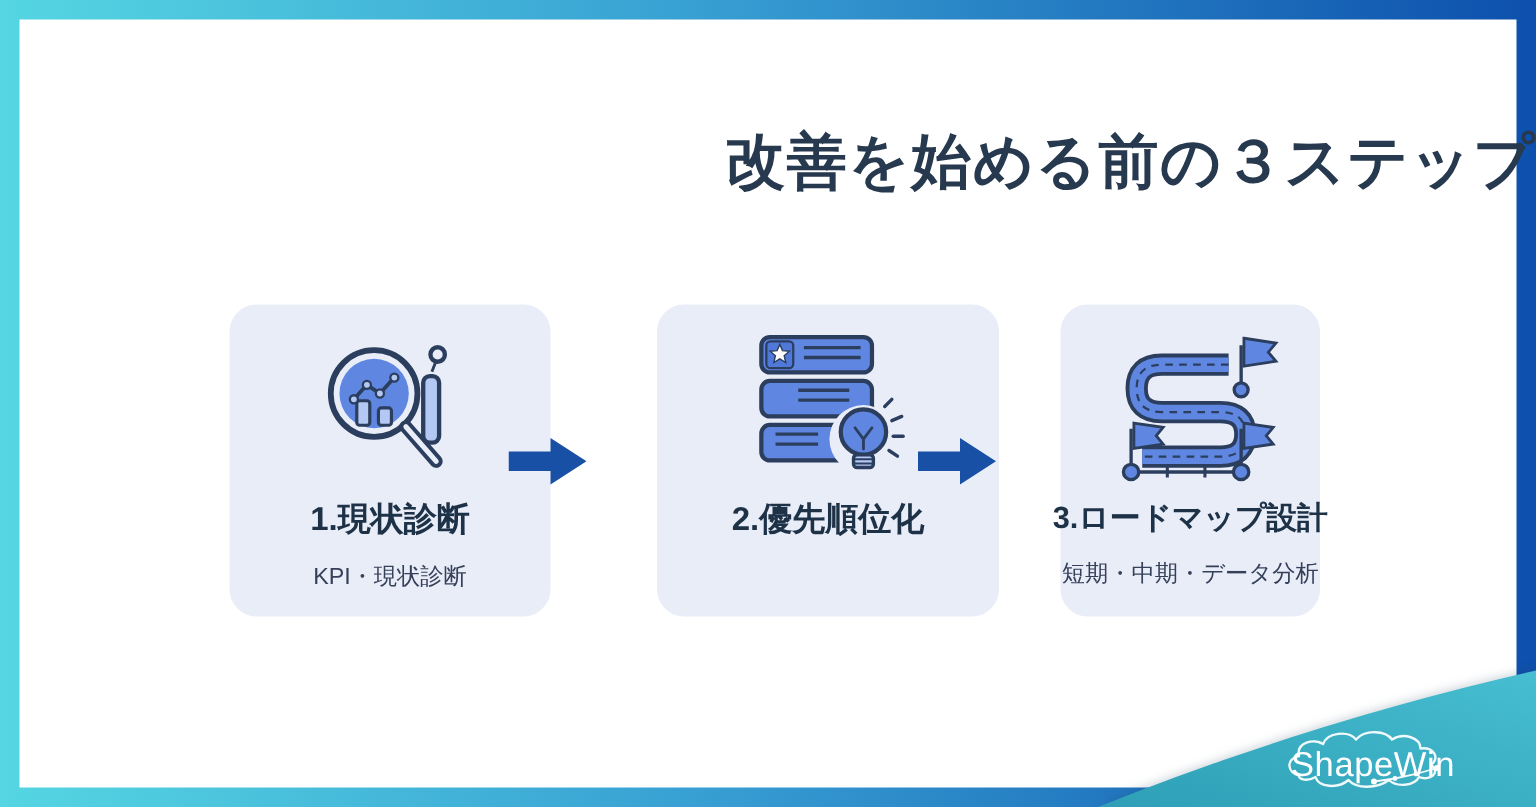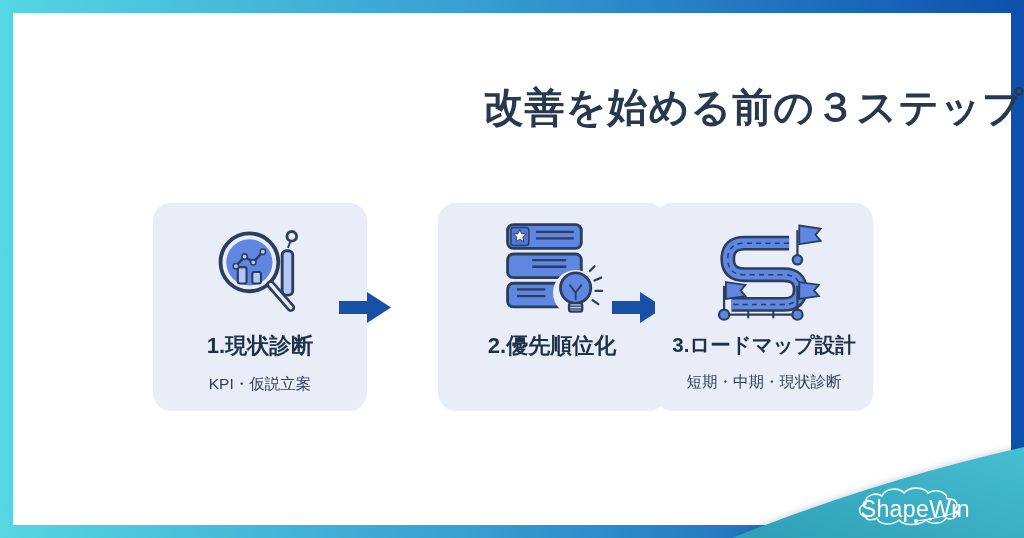--- a/index.html
+++ b/index.html
@@ -21,21 +21,21 @@
   }
   .card{
     position:absolute;top:203px;height:208px;
     background:#e9edf8;border-radius:18px;box-sizing:border-box;
     display:flex;flex-direction:column;align-items:center;
     padding-top:16px;
     margin-left:27px;
   }
   .card-1{left:126px;width:214px;}
   .card-2{left:411px;width:228px;}
-  .card-3{left:628px;width:218px;text-align:center;}
+  .card-3{left:680px;width:173px;text-align:center;}
   .card-icon{height:104px;display:flex;align-items:center;justify-content:center;}
   .card-title{
     margin-top:8px;font-size:22px;font-weight:700;color:#1d3147;white-space:nowrap;
   }
   .card-3 .card-title{font-size:20.5px;}
   .card-sub{
     margin-top:13px;font-size:15.5px;color:#35405a;white-space:nowrap;
   }
   .arrow{position:absolute;top:291px;width:52px;height:33px;}
   .arrow-1{left:339px;}
@@ -69,21 +69,21 @@
         <circle cx="54" cy="45" r="2.8" fill="#b3c8f3" stroke="#2c3e5e" stroke-width="1.6"></circle>
         <circle cx="64" cy="34" r="2.8" fill="#b3c8f3" stroke="#2c3e5e" stroke-width="1.6"></circle>
         <line x1="72" y1="68" x2="93" y2="92" stroke="#2c3e5e" stroke-width="9" stroke-linecap="round"></line>
         <line x1="72" y1="68" x2="93" y2="92" stroke="#e9edf8" stroke-width="3.5" stroke-linecap="round"></line>
         <rect x="84" y="33" width="11" height="46" rx="4.5" fill="#b3c8f3" stroke="#2c3e5e" stroke-width="3"></rect>
         <line x1="92.5" y1="23.5" x2="90" y2="30" stroke="#2c3e5e" stroke-width="2"></line>
         <circle cx="94" cy="18" r="5" fill="#e9edf8" stroke="#2c3e5e" stroke-width="3"></circle>
       </svg>
     </div>
     <div class="card-title">1.現状診断</div>
-    <div class="card-sub">KPI・仮説立案</div>
+    <div class="card-sub">KPI・現状診断</div>
   </div>
 
   <svg class="arrow arrow-1" viewBox="0 0 52 33">
     <polygon points="0,10 28,10 28,1 52,16.5 28,32 28,23 0,23" fill="#1850a6"></polygon>
   </svg>
 
   <div class="card card-2">
     <div class="card-icon">
       <svg width="120" height="104" viewBox="0 0 122 110">
         <rect x="14" y="6" width="78" height="25" rx="6" fill="#5f87e2" stroke="#2c3e5e" stroke-width="3"></rect>
@@ -130,21 +130,21 @@
         <line x1="75" y1="99" x2="75" y2="107" stroke="#2c3e5e" stroke-width="2.2"></line>
         <line x1="22" y1="97" x2="22" y2="72" stroke="#2c3e5e" stroke-width="2.4"></line>
         <polygon points="24,68 45,71 40,77 45,83 24,86" fill="#5f87e2" stroke="#2c3e5e" stroke-width="2"></polygon>
         <line x1="101" y1="97" x2="101" y2="72" stroke="#2c3e5e" stroke-width="2.4"></line>
         <polygon points="103,68 124,71 119,77 124,83 103,86" fill="#5f87e2" stroke="#2c3e5e" stroke-width="2"></polygon>
         <circle cx="22" cy="103" r="5.5" fill="#5f87e2" stroke="#2c3e5e" stroke-width="2.4"></circle>
         <circle cx="101" cy="103" r="5.5" fill="#5f87e2" stroke="#2c3e5e" stroke-width="2.4"></circle>
       </svg>
     </div>
     <div class="card-title">3.ロードマップ設計</div>
-    <div class="card-sub">短期・中期・現状診断</div>
+    <div class="card-sub">短期・中期・データ分析</div>
   </div>
 
   <svg class="ribbon" width="300" height="105" viewBox="0 0 300 105">
     <defs>
       <linearGradient id="tealGrad" x1="0" y1="1" x2="1" y2="0">
         <stop offset="0" stop-color="#2e9fb6"></stop>
         <stop offset="1" stop-color="#47bed1"></stop>
       </linearGradient>
     </defs>
     <path d="M 8 105 Q 150 48 300 14 L 300 105 Z" fill="url(#tealGrad)"></path>

